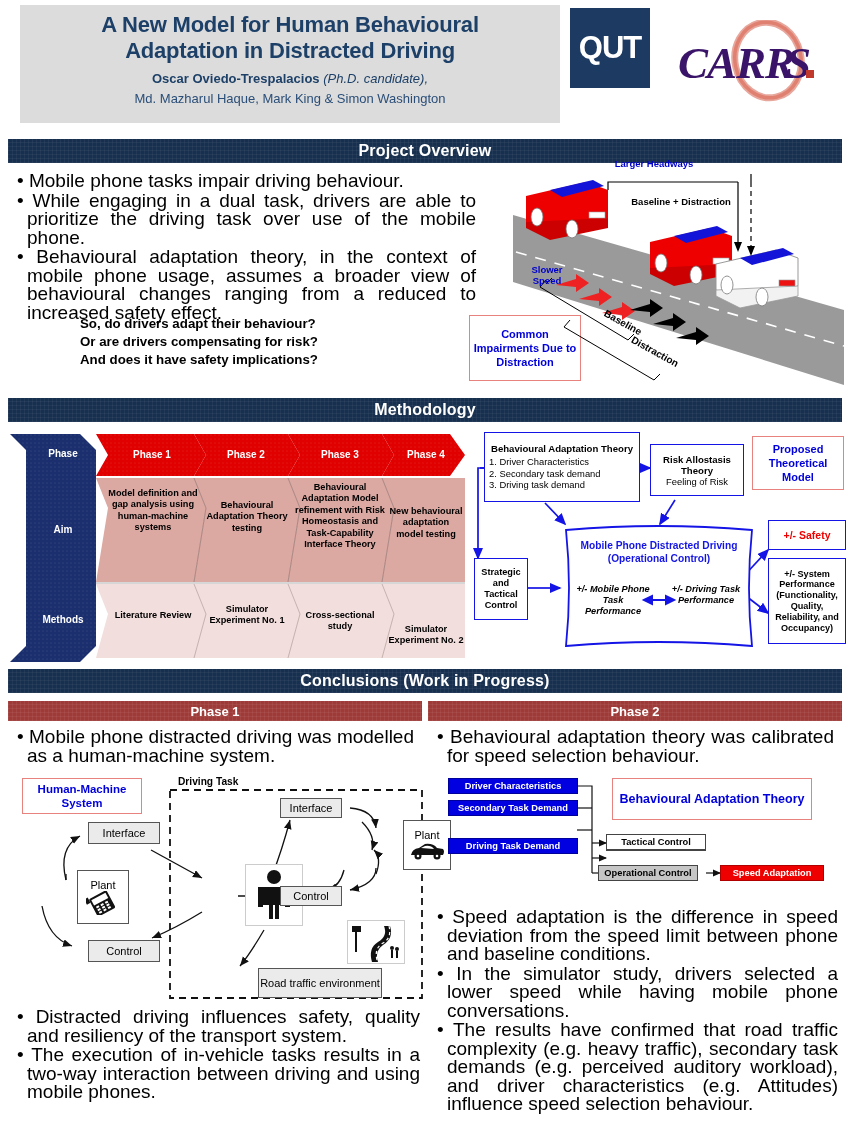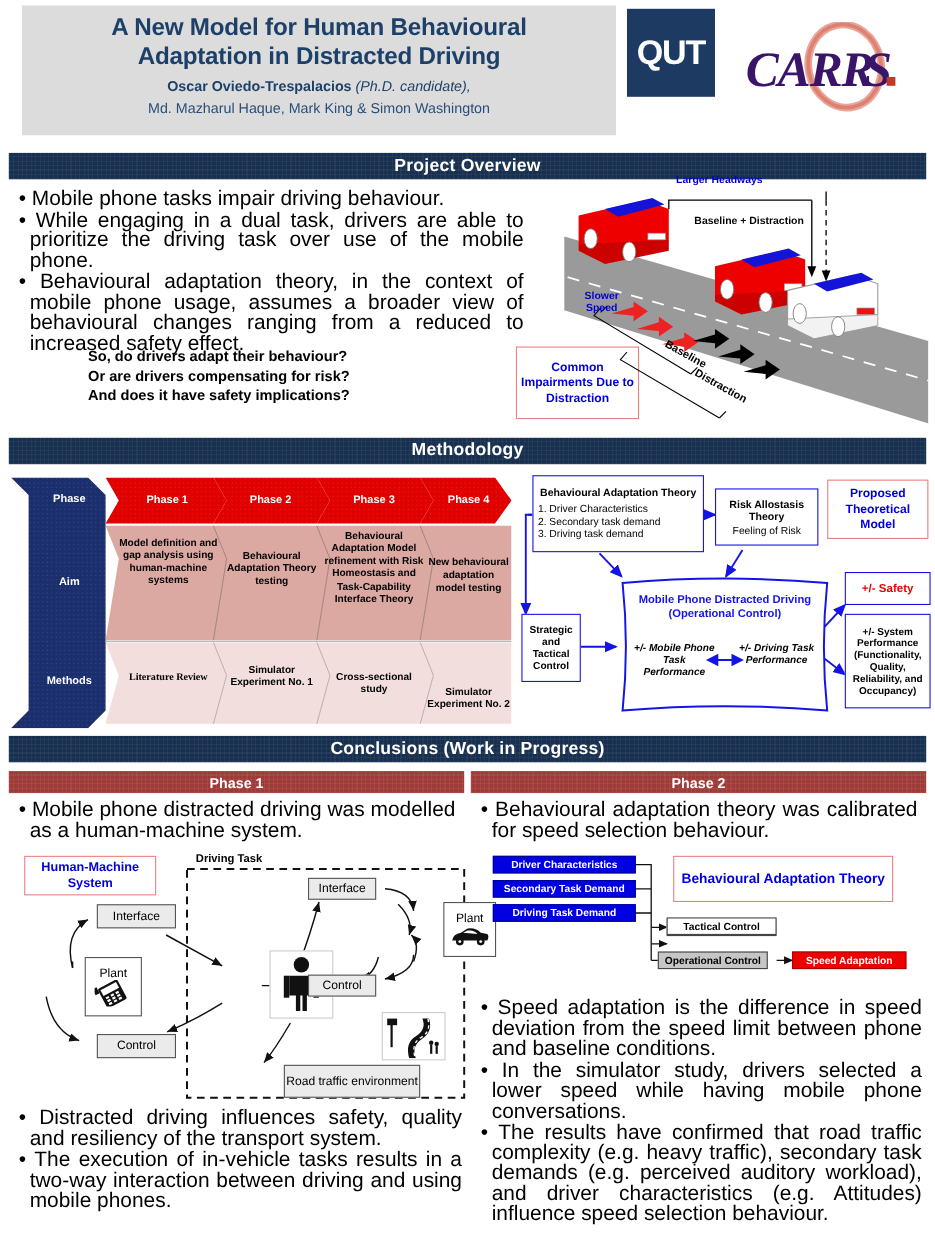--- a/index.html
+++ b/index.html
@@ -309,21 +309,21 @@
   <div class="mt-txt mt-hdr" style="left:92px; top:15px; width:100px;">Phase 1</div>
   <div class="mt-txt mt-hdr" style="left:188px; top:15px; width:96px;">Phase 2</div>
   <div class="mt-txt mt-hdr" style="left:282px; top:15px; width:96px;">Phase 3</div>
   <div class="mt-txt mt-hdr" style="left:376px; top:15px; width:80px;">Phase 4</div>
 
   <div class="mt-txt mt-cell" style="left:96px; top:54px; width:94px;">Model definition and gap analysis using human-machine systems</div>
   <div class="mt-txt mt-cell" style="left:192px; top:66px; width:90px;">Behavioural Adaptation Theory testing</div>
   <div class="mt-txt mt-cell" style="left:284px; top:48px; width:92px;">Behavioural Adaptation Model refinement with Risk Homeostasis and Task-Capability Interface Theory</div>
   <div class="mt-txt mt-cell" style="left:378px; top:72px; width:76px;">New behavioural adaptation model testing</div>
 
-  <div class="mt-txt mt-cell" style="left:96px; top:176px; width:94px;font-family:Liberation Serif, serif;">Literature Review</div>
+  <div class="mt-txt mt-cell" style="left:96px; top:176px; width:94px;">Literature Review</div>
   <div class="mt-txt mt-cell" style="left:192px; top:170px; width:90px;">Simulator Experiment No. 1</div>
   <div class="mt-txt mt-cell" style="left:284px; top:176px; width:92px;">Cross-sectional study</div>
   <div class="mt-txt mt-cell" style="left:378px; top:170px; width:76px;margin-top:20px;">Simulator Experiment No. 2</div>
 </div>
 
 <div class="mdl" style="left:470px; top:428px; width:376px; height:235px;">
   <svg width="376" height="235" viewBox="0 0 376 235" style="position:absolute;left:0;top:0;">
     <defs>
       <marker id="ar" markerWidth="7" markerHeight="7" refX="6" refY="3" orient="auto">
         <polygon points="0,0 7,3 0,6" fill="#1414e6"></polygon>
@@ -523,21 +523,21 @@
     <g stroke="#111" stroke-width="1.2" fill="none" marker-end="url(#ak)">
       <path d="M152,69 L166,69"></path>
       <path d="M152,84 L166,84"></path>
       <path d="M152,99 L166,99"></path>
       <path d="M266,99 L280,99"></path>
     </g>
   </svg>
 
   <div class="blue-bar" style="left:8px; top:4px; width:130px; height:16px;">Driver Characteristics</div>
   <div class="blue-bar" style="left:8px; top:26px; width:130px; height:16px;">Secondary Task Demand</div>
-  <div class="blue-bar" style="left:8px; top:48px; width:130px; height:16px;">Driving Task Demand</div>
+  <div class="blue-bar" style="left:8px; top:64px; width:130px; height:16px;">Driving Task Demand</div>
 
   <div class="ctl-box" style="left:166px; top:61px; width:100px; height:16px;">Strategic Control</div>
   <div class="ctl-box" style="left:166px; top:60px; width:100px; height:16px;">Tactical Control</div>
   <div class="ctl-box grey" style="left:158px; top:91px; width:100px; height:16px;">Operational Control</div>
 
   <div class="red-bar" style="left:280px; top:91px; width:104px; height:16px;">Speed Adaptation</div>
 
   <div class="redbox" style="left:172px; top:4px; width:200px; height:42px; font-size:12.5px; line-height:15px;">Behavioural Adaptation Theory</div>
 </div>
 

